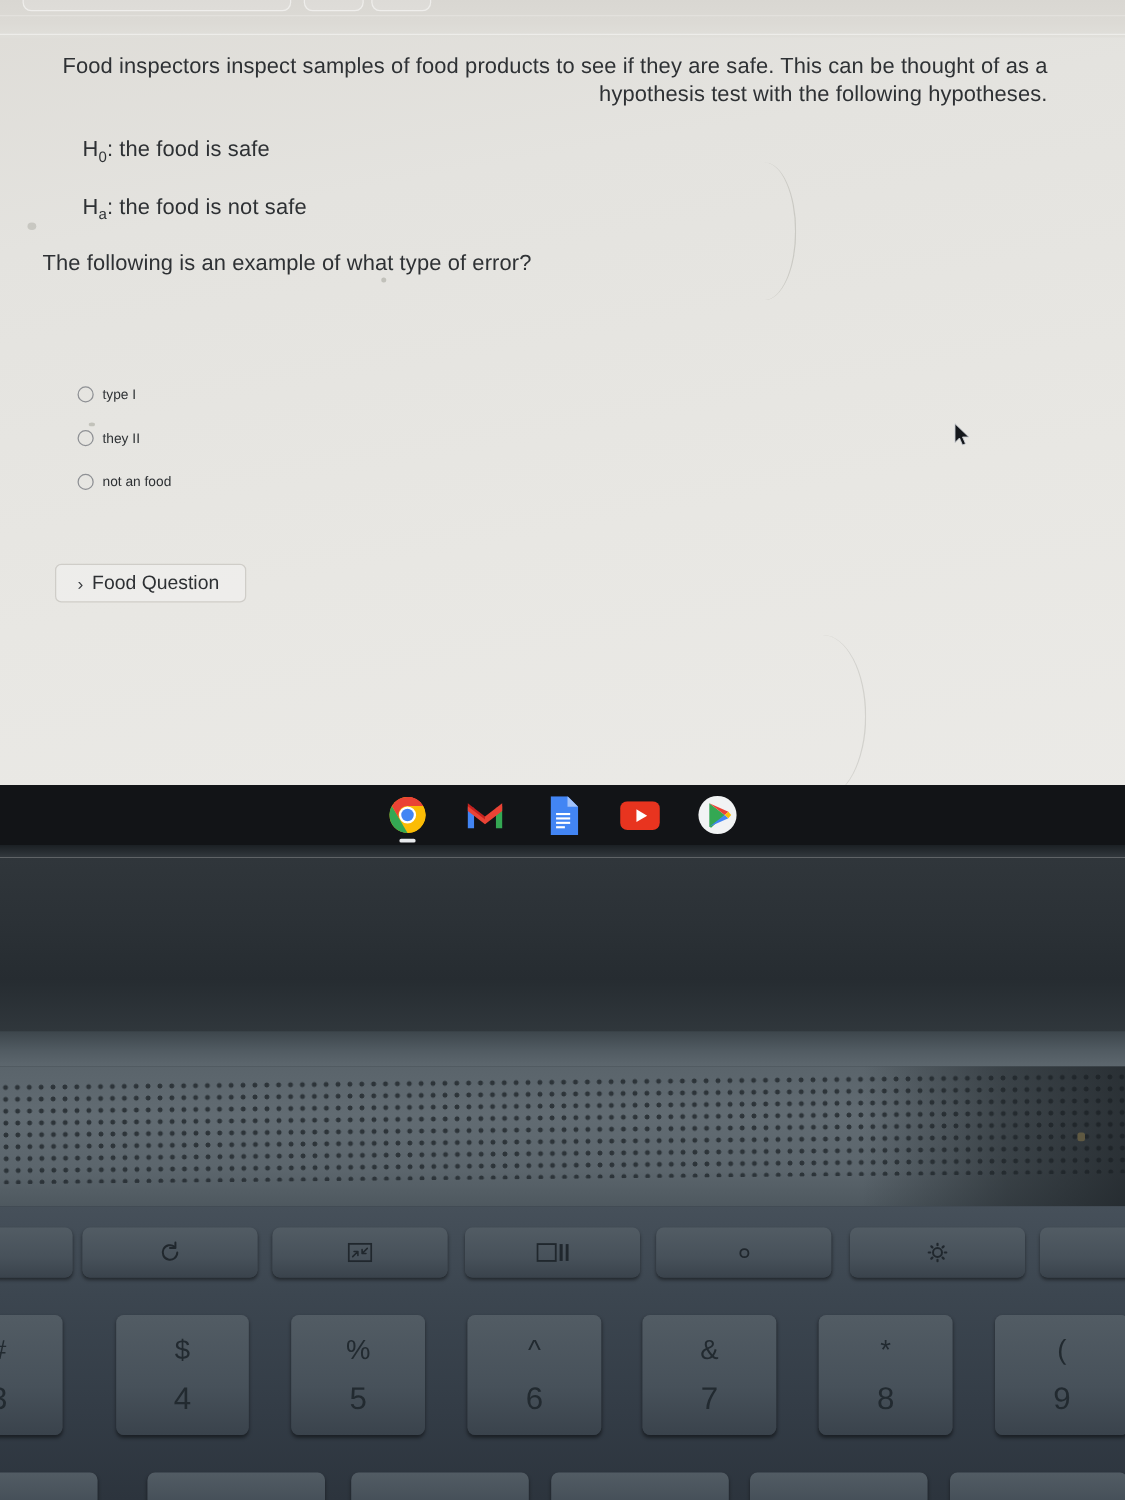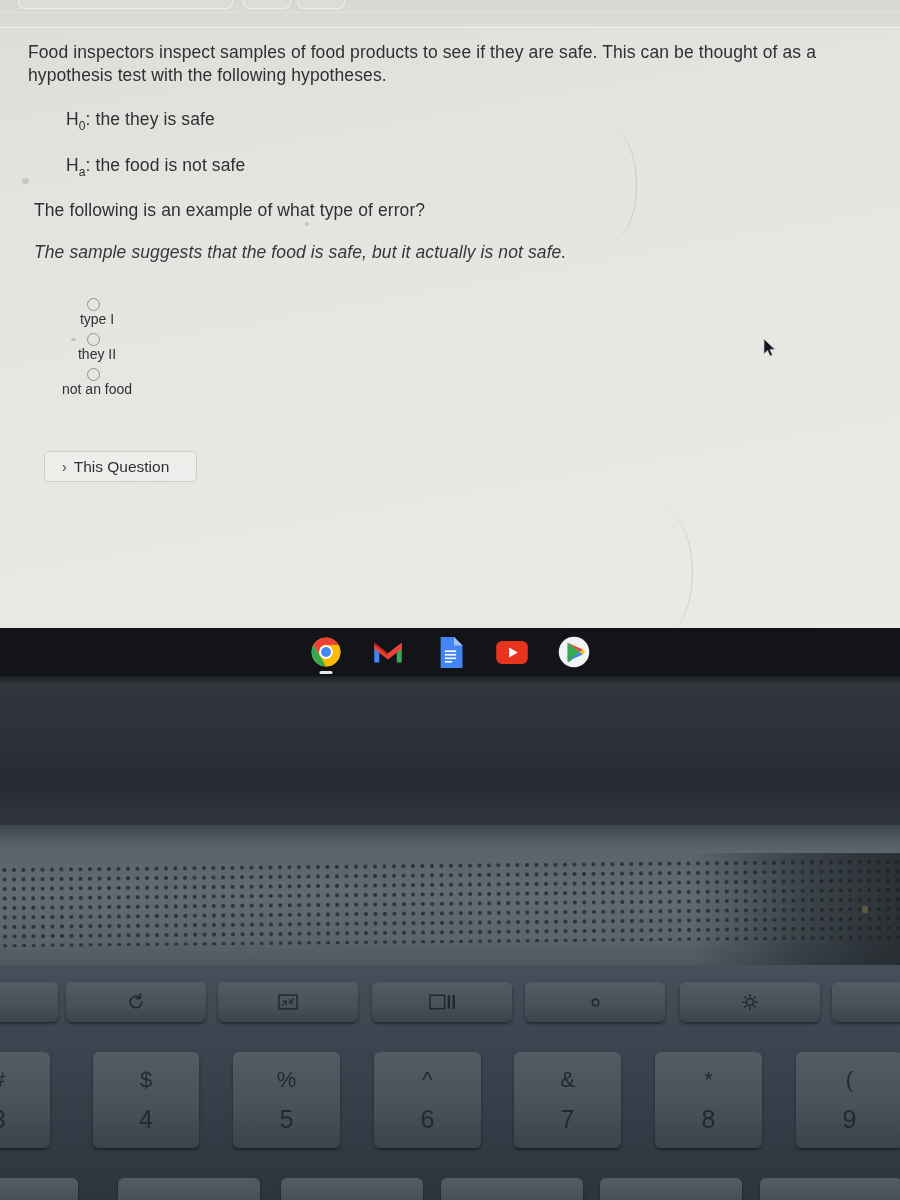--- a/index.html
+++ b/index.html
@@ -13,20 +13,21 @@
     position: relative;
   }
 
   
   #screen {
     position: absolute;
     left: 0; top: 0;
     width: 900px; height: 765px;
     background: linear-gradient(170deg, #dedcd7 0%, #e4e3df 22%, #e8e7e3 55%, #ecebe8 100%);
     overflow: hidden;
+    text-align: right;
   }
 
   
   #browser-chrome {
     position: absolute; left: 0; top: 0; width: 900px; height: 30px;
     background: linear-gradient(180deg, #d9d7d2 0%, #dcdad5 60%, #e0dfda 100%);
   }
   .tab-ghost {
     position: absolute; top: -9px; height: 18px;
     border: 1px solid rgba(255,255,255,0.5);
@@ -65,23 +66,22 @@
   #scenario   { left: 34px; top: 211px; font-style: italic; color: #35383b; }
 
   .sub { font-size: 12px; vertical-align: sub; }
 
   
   #options { position: absolute; left: 62px; top: 268px; }
   .opt {
     display: flex; align-items: center;
     height: 35px;
     color: #2e3134;
-    font-size: 14px;
+    font-size: 11px;
     cursor: pointer;
-    flex-direction: column;
   }
   .radio {
     width: 13px; height: 13px;
     border: 1.3px solid #8e9094;
     border-radius: 50%;
     margin-right: 7px;
     background: transparent;
     flex: none;
   }
 
@@ -205,46 +205,45 @@
     <div class="tab-ghost" id="tab-ghost-2"></div>
     <div class="tab-ghost" id="tab-ghost-3"></div>
     <div id="chrome-line2"></div>
     <div id="chrome-line"></div>
   </div>
 
   <div id="page">
 
     <div class="qtext" id="prompt">Food inspectors inspect samples of food products to see if they are safe. This can be thought of as a hypothesis test with the following hypotheses.</div>
 
-    <div class="qtext" id="hyp-null"><span>H</span><span class="sub">0</span><span>: the they is safe</span></div>
+    <div class="qtext" id="hyp-null"><span>H</span><span class="sub">0</span><span>: the food is safe</span></div>
 
     <div class="qtext" id="hyp-alt"><span>H</span><span class="sub">a</span><span>: the food is not safe</span></div>
 
     <div class="qtext" id="question">The following is an example of what type of error?</div>
 
-    <div class="qtext" id="scenario">The sample suggests that the food is safe, but it actually is not safe.</div>
 
     <div id="options">
       <div class="opt">
         <span class="radio"></span>
         <span>type I</span>
       </div>
       <div class="opt">
         <span class="radio"></span>
         <span>they II</span>
       </div>
       <div class="opt">
         <span class="radio"></span>
         <span>not an food</span>
       </div>
     </div>
 
     <div id="next-btn">
       <span id="next-chevron">›</span>
-      <span>This Question</span>
+      <span>Food Question</span>
     </div>
 
     <div class="smudge" id="smudge-a"></div>
     <div class="smudge" id="smudge-b"></div>
     <div class="smudge" id="smudge-c"></div>
     <div class="smudge" id="smudge-d"></div>
     <div class="smudge" id="smudge-e"></div>
 
     <svg id="cursor" viewBox="0 0 14 20">
       <path d="M1 1 L1 16 L4.6 12.4 L7 18 L9.4 17 L7 11.6 L12 11.6 Z" fill="#15181c" stroke="#c9cdd2" stroke-width="0.7"></path>

